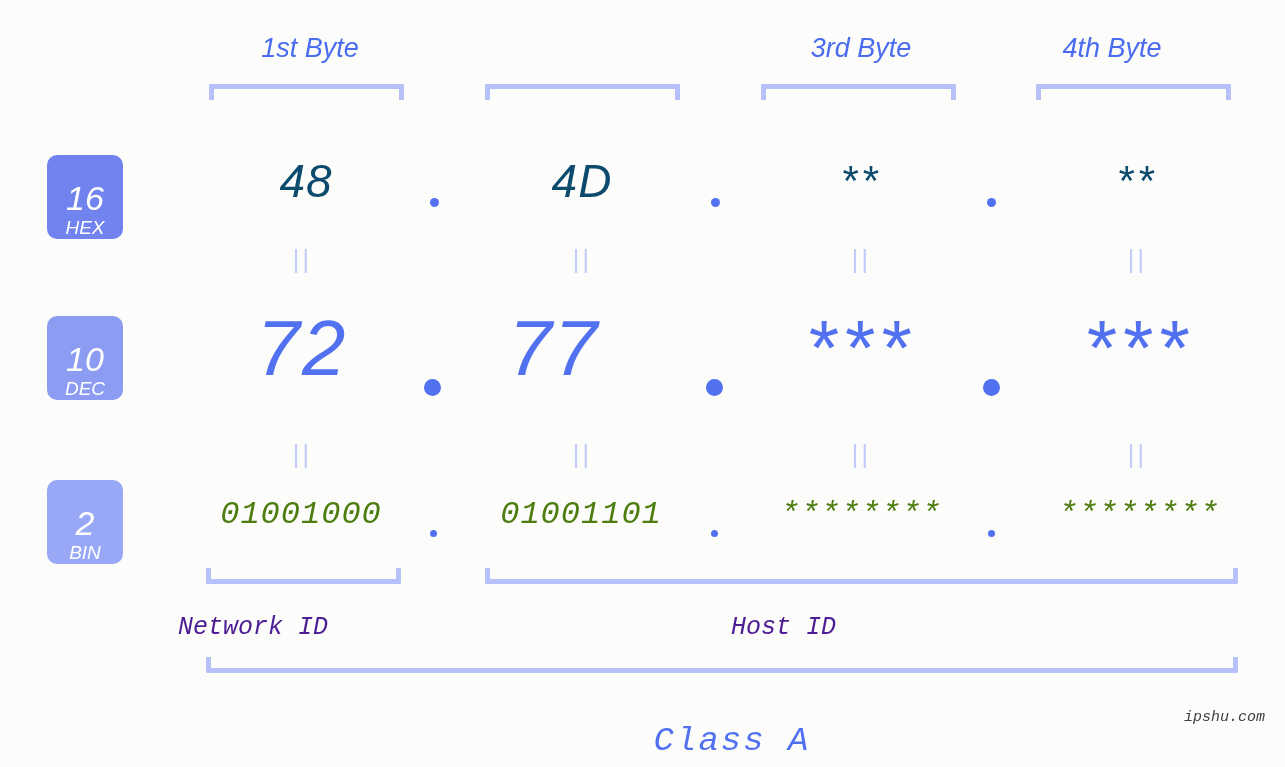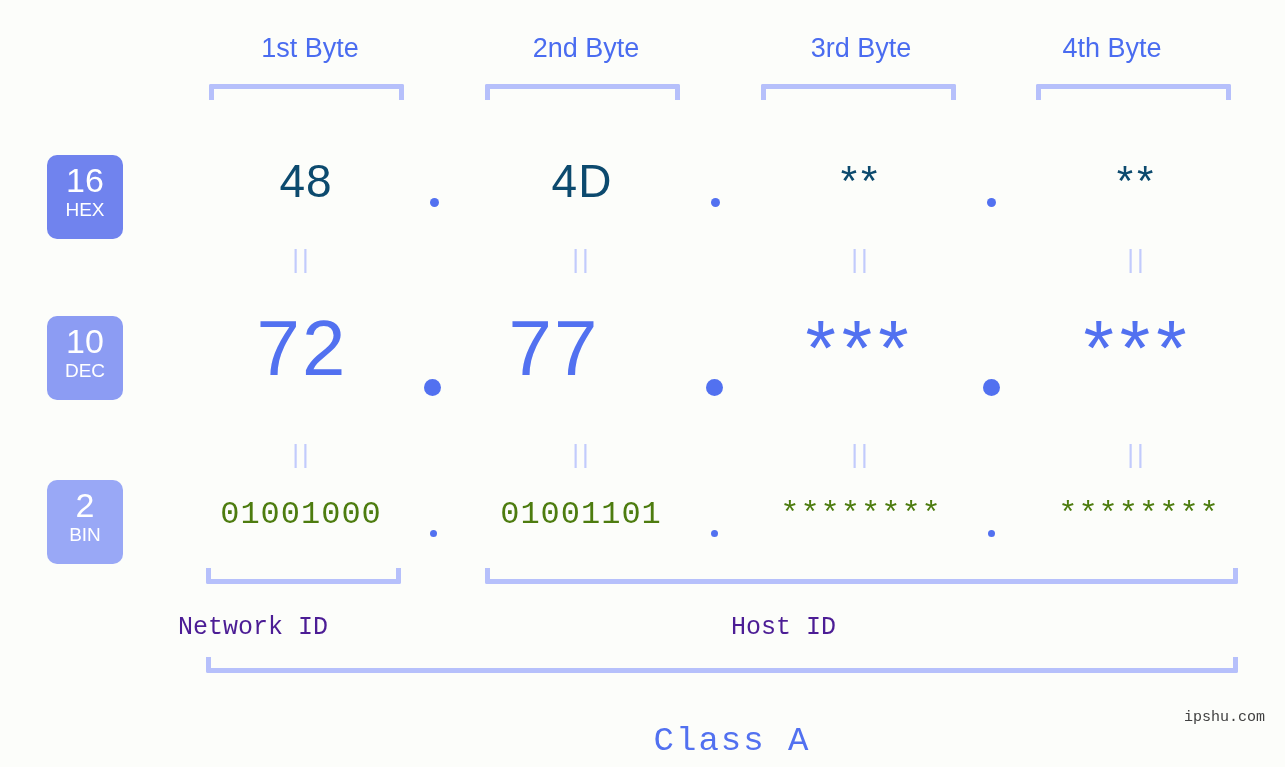--- a/index.html
+++ b/index.html
@@ -13,20 +13,21 @@
     font-family: "Liberation Sans", sans-serif;
     overflow: hidden;
     position: relative;
   }
 
   #stage {
     position: absolute;
     left: 0; top: 0;
     width: 1285px;
     height: 766px;
+    font-style: italic;
   }
 
   
   .byte-label {
     position: absolute;
     top: 33px;
     width: 260px;
     text-align: center;
     font-size: 27px;
     color: #4a6cf0;
@@ -66,21 +67,21 @@
     color: #ffffff;
     text-align: center;
     box-sizing: border-box;
     font-family: "Liberation Sans", sans-serif;
   }
   .badge .num {
     display: block;
     font-size: 34px;
     line-height: 38px;
     font-weight: 400;
-    padding-top: 6px;
+    padding-top: 24px;
   }
   .badge .nm {
     display: block;
     font-size: 19px;
     line-height: 22px;
     font-weight: 400;
     padding-bottom: 7px;
   }
   #badge-hex { top: 155px; height: 84px; background: #7083ee; }
   #badge-dec { top: 316px; height: 84px; background: #8c9cf3; }
@@ -176,21 +177,20 @@
     font-family: "Liberation Mono", monospace;
     letter-spacing: 0px;
   }
 </style>
 </head>
 <body>
 
 <div id="stage">
 
   <div class="byte-label" style="left:180px;">1st Byte</div>
-  <div class="byte-label" style="left:456px;">2nd Byte</div>
   <div class="byte-label" style="left:731px;">3rd Byte</div>
   <div class="byte-label" style="left:982px;">4th Byte</div>
 
   <div class="bracket-down" style="left:209px; top:84px; width:195px;"></div>
   <div class="bracket-down" style="left:485px; top:84px; width:195px;"></div>
   <div class="bracket-down" style="left:761px; top:84px; width:195px;"></div>
   <div class="bracket-down" style="left:1036px; top:84px; width:195px;"></div>
 
   <div class="badge" id="badge-hex">
     <span class="num">16</span>

